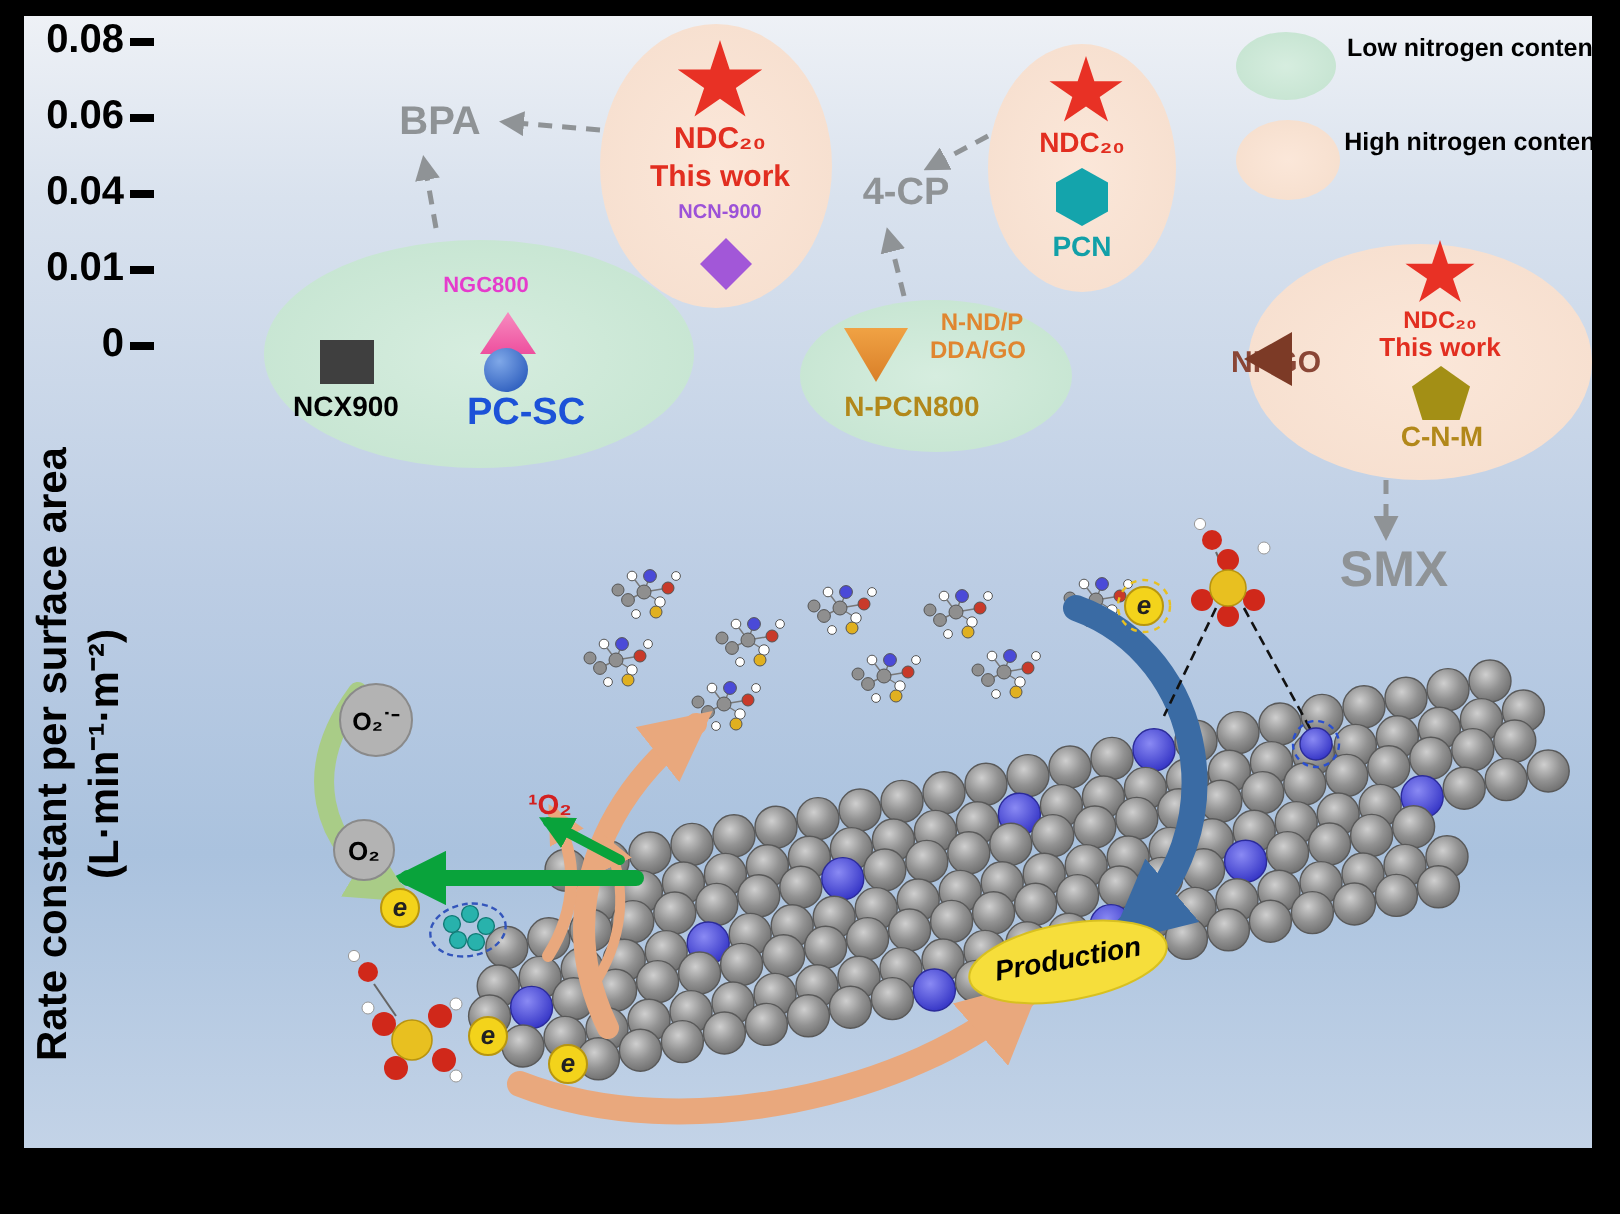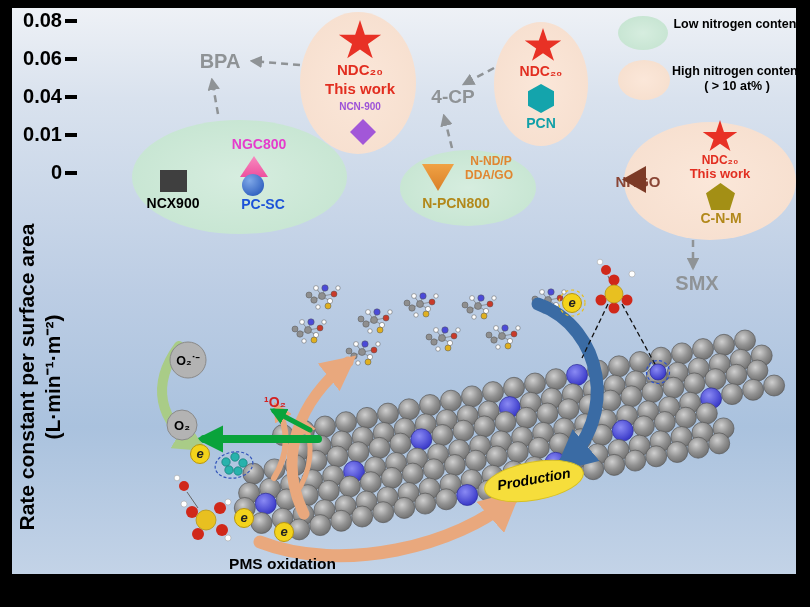--- a/index.html
+++ b/index.html
@@ -491,30 +491,29 @@
     <div class="ylab">
       <div>Rate constant per surface area</div>
       <div>(L·min⁻¹·m⁻²)</div>
     </div>
 
     <div class="leg-txt" style="left:658px;top:9px">
       <div>Low nitrogen content</div>
     </div>
     <div class="leg-txt" style="left:658px;top:56px">
       <div>High nitrogen content</div>
-      <div>( &gt; 10 at% )</div>
     </div>
 
     <div class="lbl gray" style="left:176px;top:42px;width:64px;font-size:20px">BPA</div>
     <div class="mk sq" style="left:148px;top:162px;width:27px;height:22px"></div>
     <div class="lbl" style="left:126px;top:188px;width:70px;font-size:14px">NCX900</div>
-    <div class="lbl magenta" style="left:212px;top:129px;width:70px;font-size:14px">NGC800</div>
+    <div class="lbl magenta" style="left:196px;top:129px;width:70px;font-size:11px">NGC800</div>
     <div class="mk tri-up" style="left:228px;top:148px;width:28px;height:21px"></div>
     <div class="mk circ" style="left:230px;top:166px;width:22px;height:22px"></div>
-    <div class="lbl blue" style="left:216px;top:189px;width:70px;font-size:14px">PC-SC</div>
+    <div class="lbl blue" style="left:216px;top:189px;width:70px;font-size:19px">PC-SC</div>
     <div class="mk star" style="left:326px;top:12px;width:44px;height:42px"></div>
     <div class="lbl red" style="left:316px;top:54px;width:64px;font-size:15px">NDC₂₀</div>
     <div class="lbl red" style="left:310px;top:73px;width:76px;font-size:15px">This work</div>
     <div class="lbl purple" style="left:306px;top:93px;width:84px;font-size:10px">NCN-900</div>
     <div class="mk diamond" style="left:338px;top:111px;width:26px;height:26px"></div>
 
     <div class="lbl gray" style="left:410px;top:79px;width:62px;font-size:19px">4-CP</div>
     <div class="mk star" style="left:512px;top:20px;width:38px;height:36px"></div>
     <div class="lbl red" style="left:500px;top:56px;width:58px;font-size:14px">NDC₂₀</div>
     <div class="mk hex" style="left:516px;top:76px;width:26px;height:29px"></div>
@@ -524,20 +523,19 @@
     <div class="lbl orange" style="left:446px;top:161px;width:62px;font-size:12px">DDA/GO</div>
     <div class="lbl gold" style="left:396px;top:188px;width:96px;font-size:14px">N-PCN800</div>
 
     <div class="lbl brown" style="left:594px;top:136px;width:64px;font-size:15px">NRGO</div>
     <div class="mk tri-left" style="left:610px;top:158px;width:24px;height:27px"></div>
     <div class="mk star" style="left:690px;top:112px;width:36px;height:34px"></div>
     <div class="lbl red" style="left:680px;top:146px;width:56px;font-size:12px">NDC₂₀</div>
     <div class="lbl red" style="left:676px;top:159px;width:64px;font-size:13px">This work</div>
     <div class="mk pent" style="left:694px;top:175px;width:29px;height:27px"></div>
     <div class="lbl gold" style="left:678px;top:203px;width:62px;font-size:14px">C-N-M</div>
-    <div class="lbl gray" style="left:650px;top:264px;width:70px;font-size:20px">SMX</div>
+    <div class="lbl gray" style="left:650px;top:264px;width:70px;font-size:25px">SMX</div>
 
     <div class="lbl prod-lbl" style="left:472px;top:464px;width:100px;font-size:14px">Production</div>
-    <div class="lbl" style="left:198px;top:547px;width:145px;font-size:15.5px">PMS oxidation</div>
   </div>
 
 </div>
 </div>
 
 </body></html>

